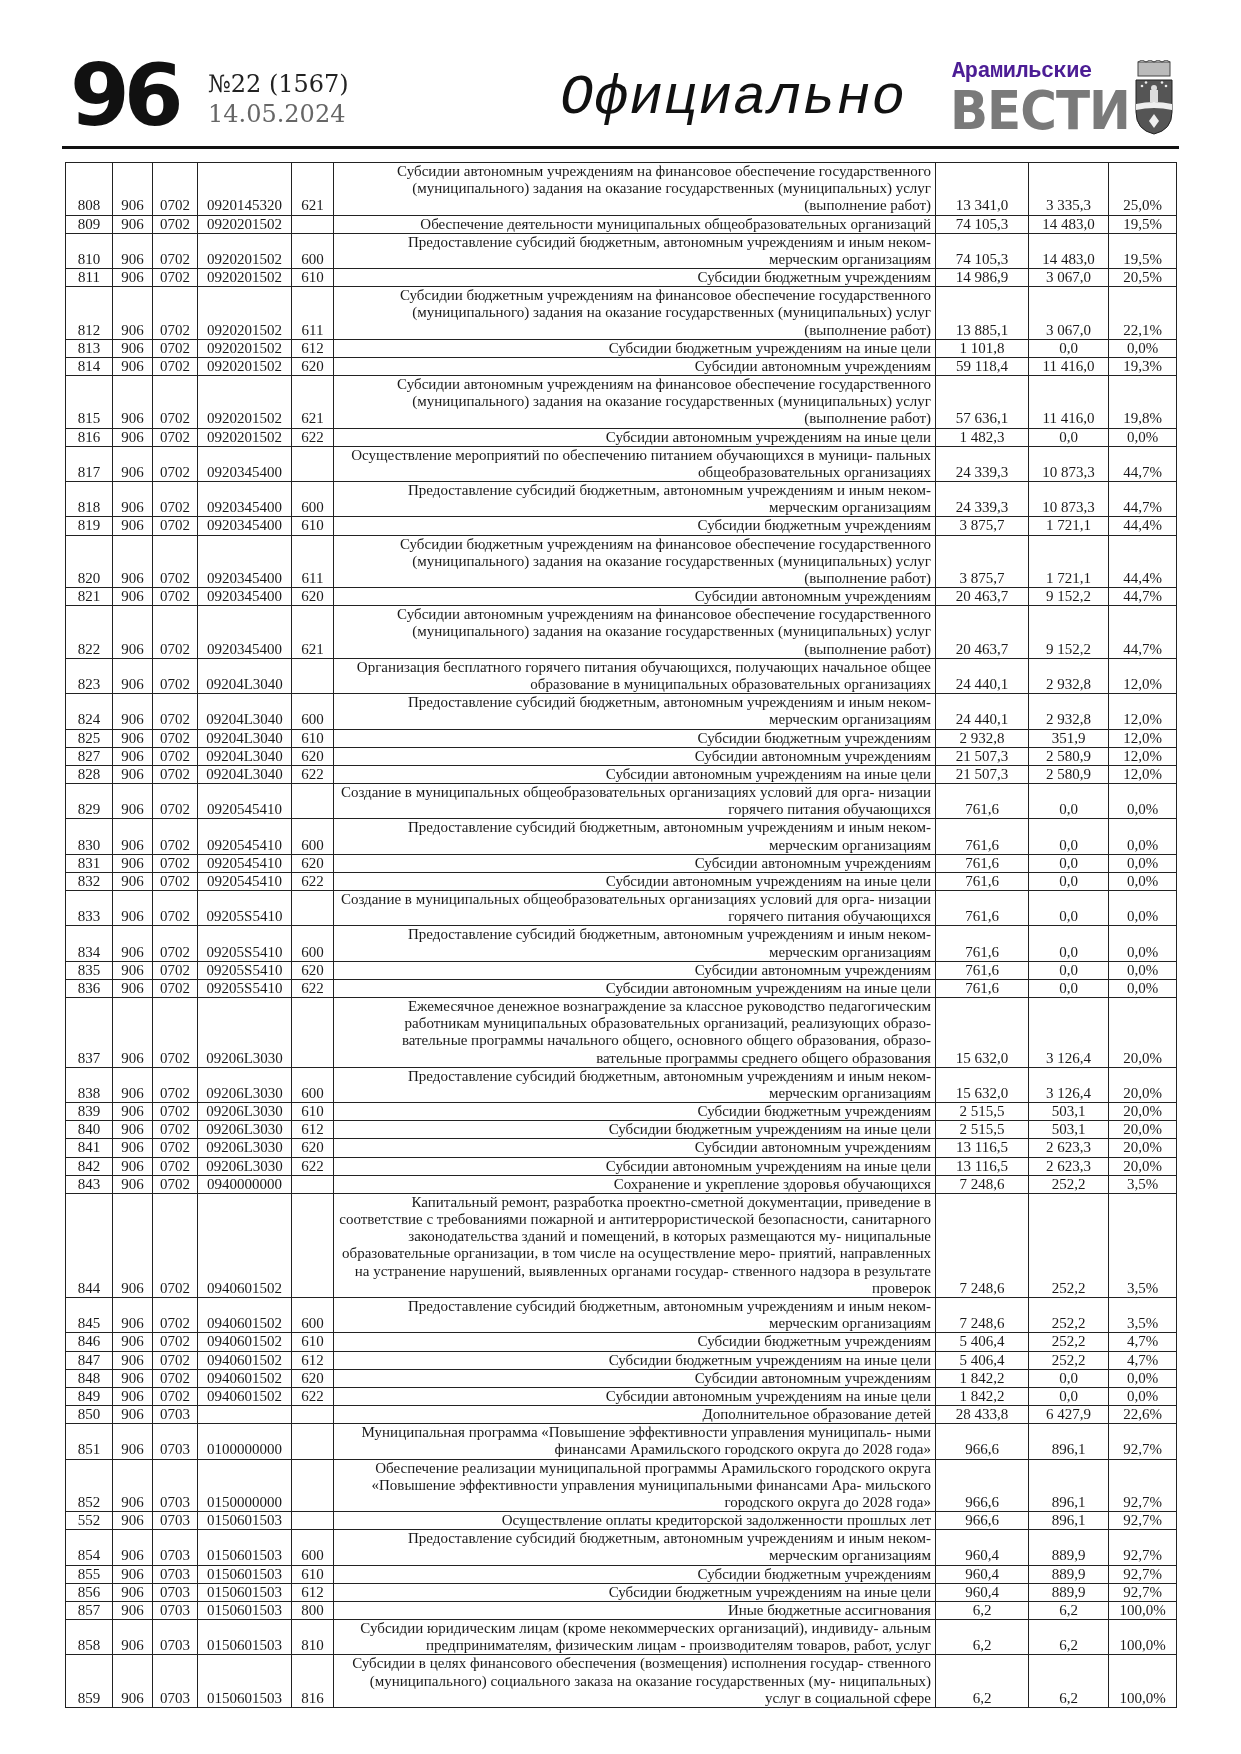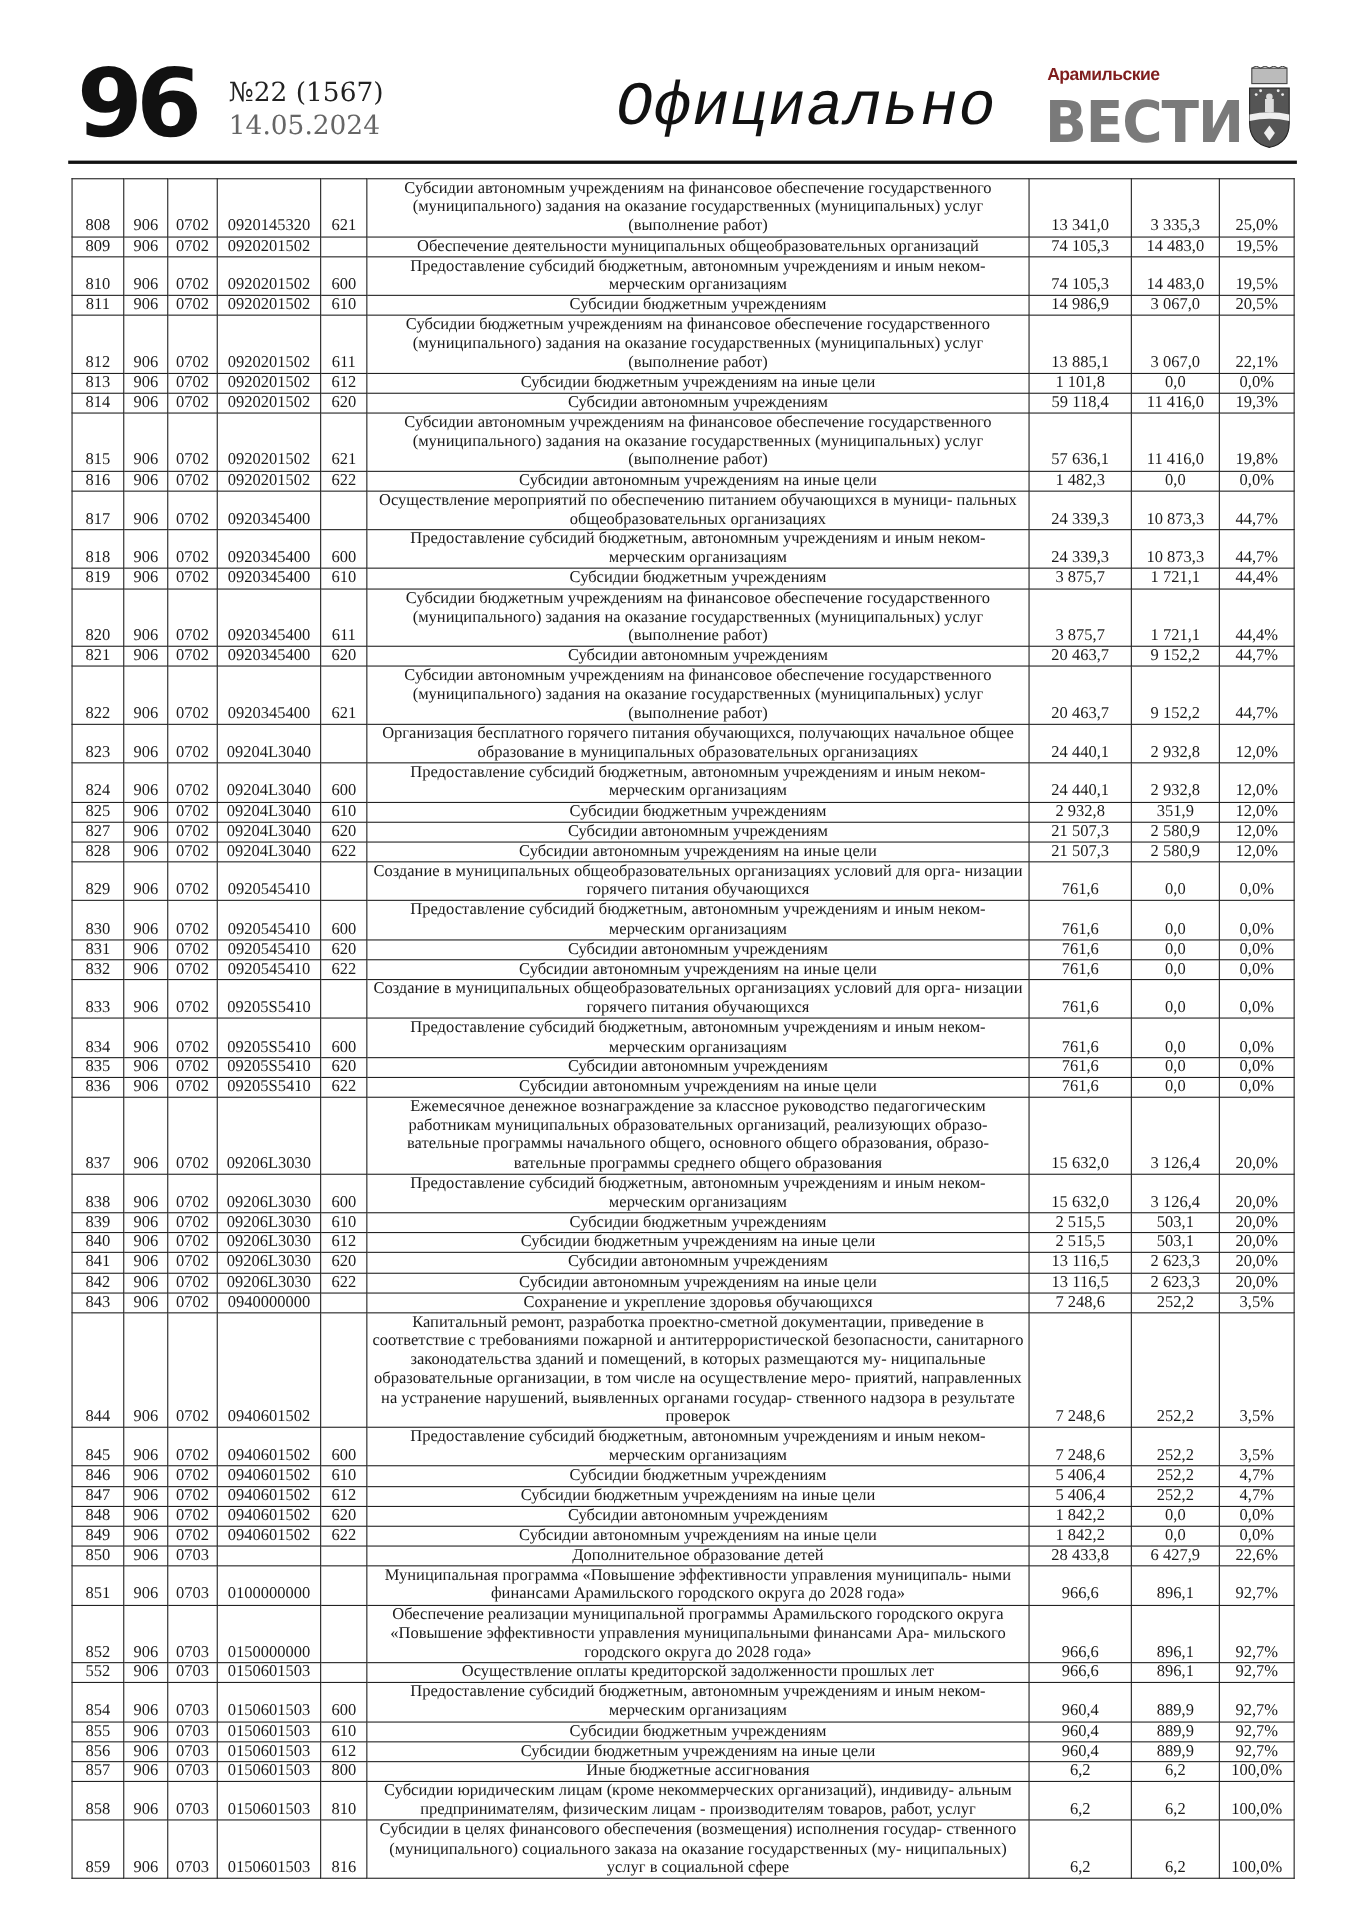--- a/index.html
+++ b/index.html
@@ -2,28 +2,28 @@
 <html><head>
 <meta charset="utf-8">
 <style>
   html, body { margin: 0; padding: 0; background: #ffffff; }
   body { width: 1241px; height: 1754px; position: relative; overflow: hidden; font-family: "Liberation Serif", "DejaVu Serif", serif; color: #1a1a1a; }
   .masthead { position: absolute; left: 0; top: 0; width: 1241px; height: 160px; padding-left: 40px; }
   .page-num { position: absolute; left: 70px; top: 52px; font-family: "DejaVu Sans", sans-serif; font-weight: bold; font-size: 86px; letter-spacing: -6px; line-height: 1; color: #111; }
   .issue { position: absolute; left: 208px; top: 72px; font-family: "DejaVu Serif", serif; font-size: 24px; line-height: 1; color: #222; }
   .date { position: absolute; left: 208px; top: 102px; font-family: "DejaVu Serif", serif; font-size: 24px; line-height: 1; color: #666; }
   .section { position: absolute; left: 560px; top: 70px; font-family: Liberation Mono, monospace; font-style: italic; font-size: 56px; line-height: 1; color: #111; letter-spacing: 1px; }
-  .logo-top { position: absolute; left: 952px; top: 61px; font-family: Liberation Sans, sans-serif; font-weight: bold; font-size: 16px; line-height: 1; color: #7f1d1d; letter-spacing: -0.5px; }
+  .logo-top { position: absolute; left: 952px; top: 61px; font-family: Liberation Mono, monospace; font-weight: bold; font-size: 22px; line-height: 1; color: #4c1d95; letter-spacing: -0.5px; }
   .logo-main { position: absolute; left: 950px; top: 86px; font-family: "DejaVu Sans", sans-serif; font-weight: bold; font-size: 50px; line-height: 1; color: #7a7a7a; letter-spacing: -1px; transform: scaleY(1.05); }
   .coat { position: absolute; left: 1132px; top: 60px; width: 44px; height: 76px; }
   .rule { position: absolute; left: 62px; top: 146px; width: 1117px; height: 3px; background: #111; }
   table.budget { position: absolute; left: 65px; top: 162px; border-collapse: collapse; table-layout: fixed; width: 1111px; font-family: "Liberation Serif", serif; font-size: 15px; }
   table.budget td { border: 1px solid #222; padding: 0 3px; vertical-align: bottom; line-height: 17.17px; white-space: normal; overflow: hidden; }
   table.budget td.n { text-align: center; }
-  table.budget td.d { text-align: center; padding: 0 4px; margin-top: 12px; }
+  table.budget td.d { text-align: right; padding: 0 4px; margin-top: 12px; }
   table.budget td.v { text-align: center; }
 </style>
 </head>
 <body>
 
 <div class="masthead">
   <div class="page-num">96</div>
   <div class="issue">№22 (1567)</div>
   <div class="date">14.05.2024</div>
   <div class="section">Официально</div>

